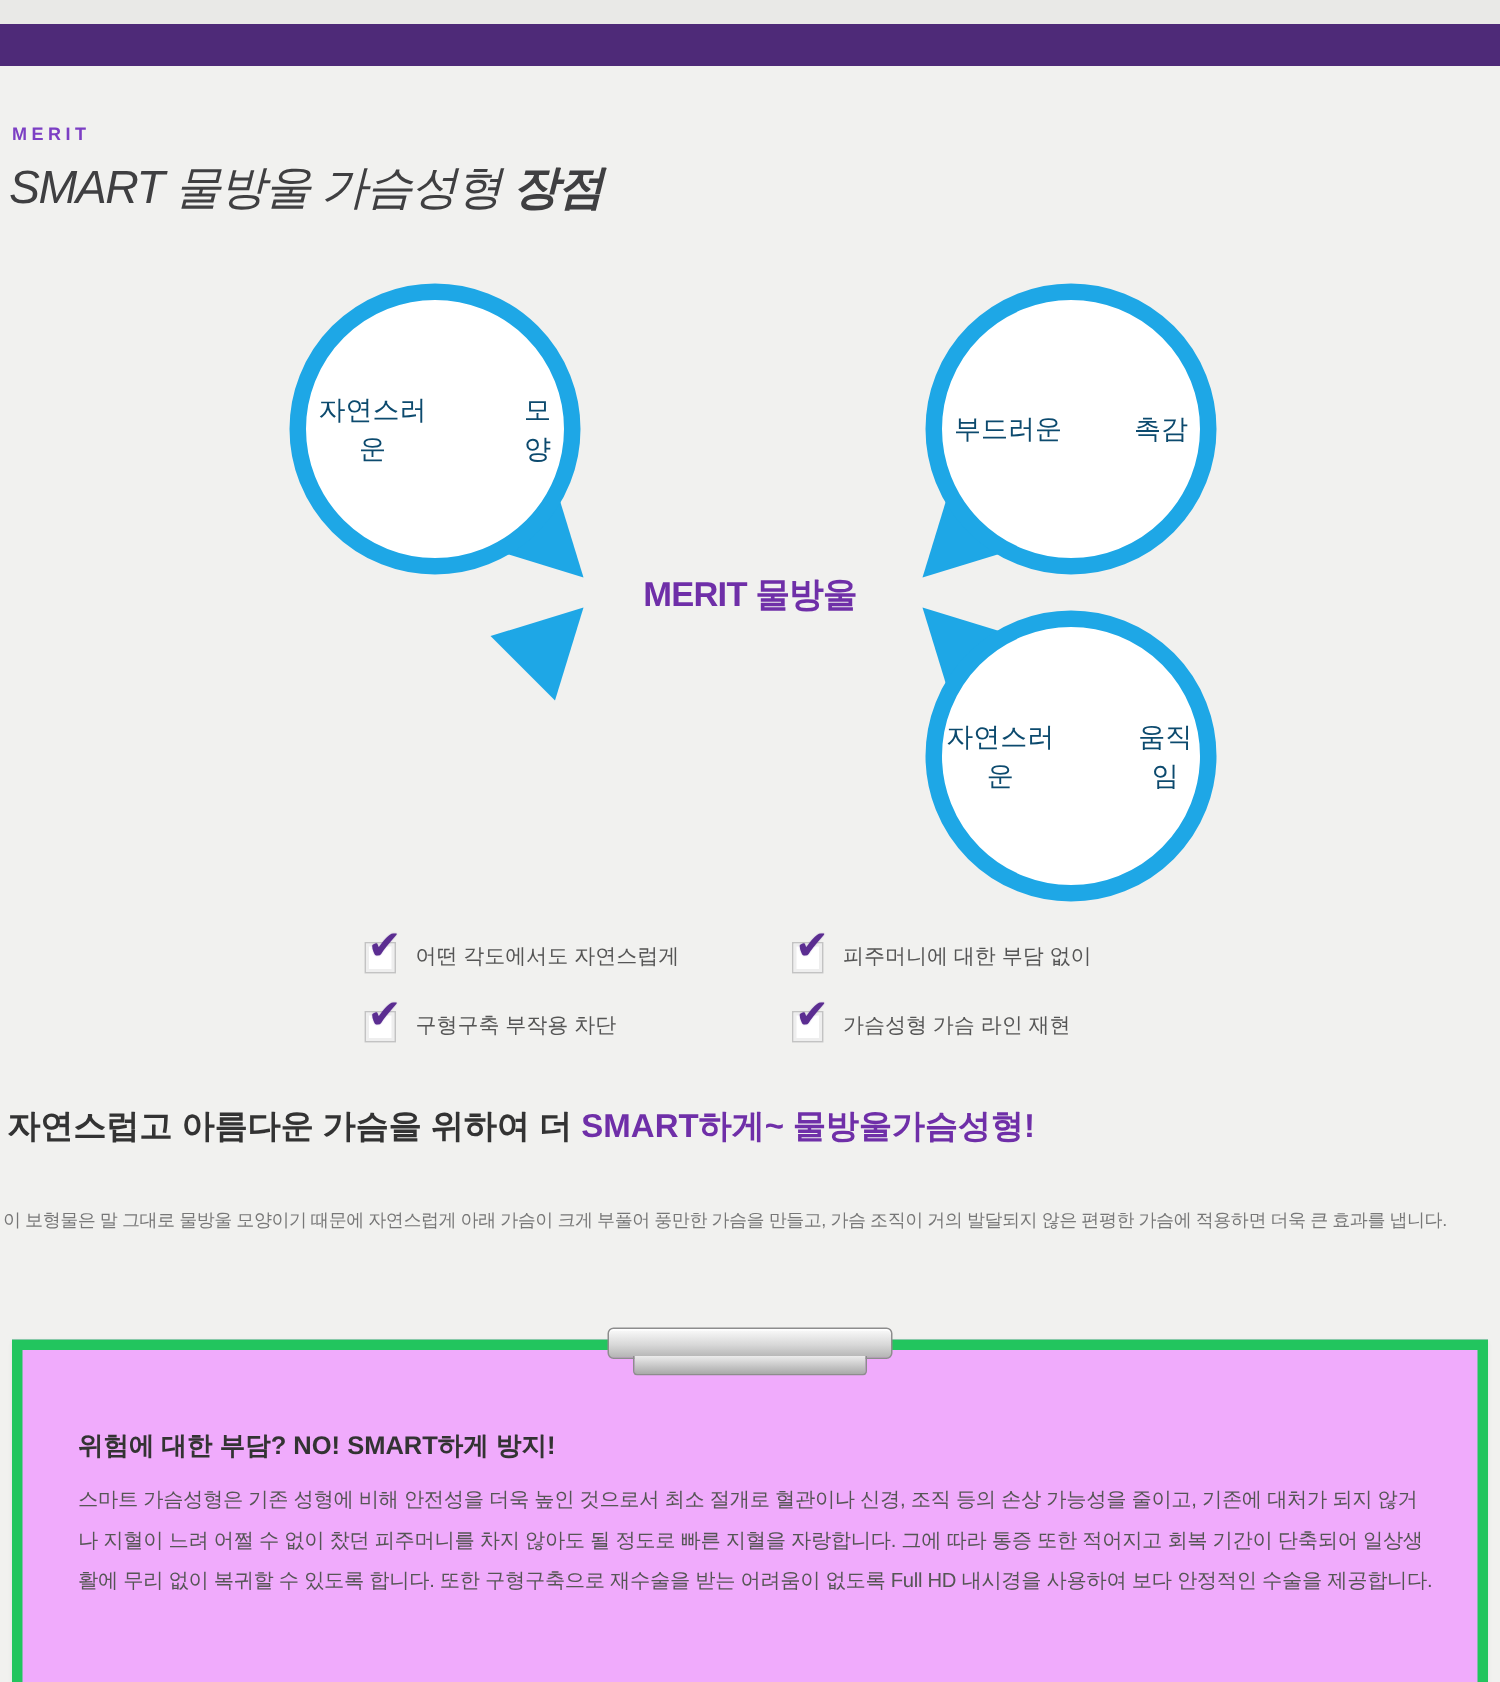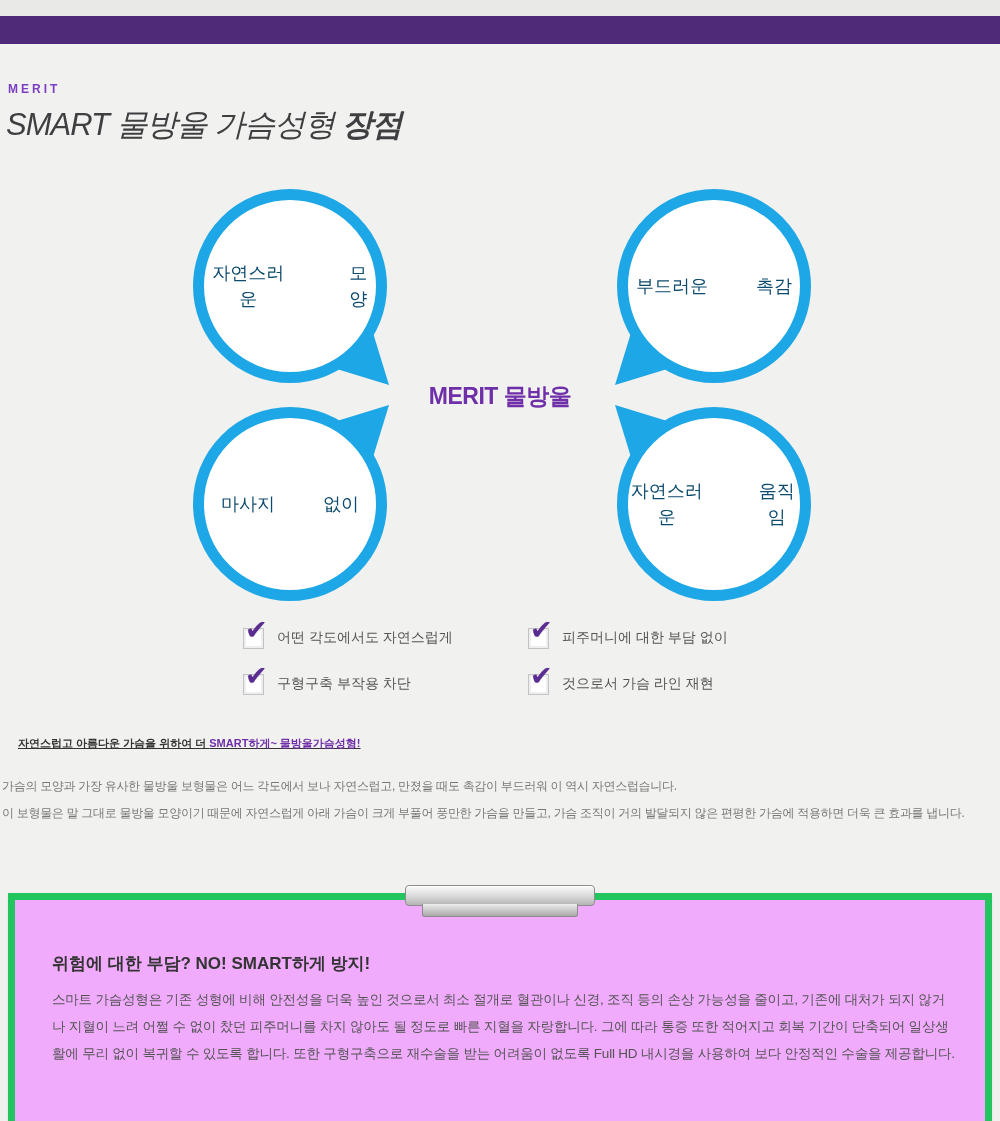--- a/index.html
+++ b/index.html
@@ -110,26 +110,25 @@
   .check-text {
     margin-left: 13px;
     font-size: 14px;
     color: #555555;
     white-space: nowrap;
   }
 
   
   .intro-heading {
     position: absolute;
-    left: 18px; top: 720px;
-    font-size: 11px;
+    left: 5px; top: 720px;
+    font-size: 22px;
     font-weight: bold;
     color: #333333;
     white-space: nowrap;
-    text-decoration: underline;
   }
   .intro-heading .purple { color: #6f2fa8; }
   .intro-para {
     position: absolute;
     left: 2px;
     font-size: 12px;
     letter-spacing: -0.3px;
     color: #777777;
     white-space: nowrap;
   }
@@ -212,24 +211,20 @@
     </svg>
 
     <div class="bubble b-tl">
       <span>자연스러운</span>
       <span>모양</span>
     </div>
     <div class="bubble b-tr">
       <span>부드러운</span>
       <span>촉감</span>
     </div>
-    <div class="bubble b-bl">
-      <span>마사지</span>
-      <span>없이</span>
-    </div>
     <div class="bubble b-br">
       <span>자연스러운</span>
       <span>움직임</span>
     </div>
 
     <div class="center-label">MERIT 물방울</div>
   </div>
 
   <div class="check-item ci1">
     <span class="checkbox">
@@ -246,26 +241,25 @@
   <div class="check-item ci3">
     <span class="checkbox">
         <span class="check">✔</span>
       </span>
     <span class="check-text">피주머니에 대한 부담 없이</span>
   </div>
   <div class="check-item ci4">
     <span class="checkbox">
         <span class="check">✔</span>
       </span>
-    <span class="check-text">것으로서 가슴 라인 재현</span>
+    <span class="check-text">가슴성형 가슴 라인 재현</span>
   </div>
 
   <h2 class="intro-heading"><span>자연스럽고 아름다운 가슴을 위하여 더 </span><span class="purple">SMART하게~ 물방울가슴성형!</span></h2>
 
-  <p class="intro-para p1">가슴의 모양과 가장 유사한 물방울 보형물은 어느 각도에서 보나 자연스럽고, 만졌을 때도 촉감이 부드러워 이 역시 자연스럽습니다.</p>
   <p class="intro-para p2">이 보형물은 말 그대로 물방울 모양이기 때문에 자연스럽게 아래 가슴이 크게 부풀어 풍만한 가슴을 만들고, 가슴 조직이 거의 발달되지 않은 편평한 가슴에 적용하면 더욱 큰 효과를 냅니다.</p>
 
   <div class="panel">
     <div class="clip">
       <div class="clip-top"></div>
       <div class="clip-bottom"></div>
     </div>
     <h3 class="panel-heading">위험에 대한 부담? NO! SMART하게 방지!</h3>
     <p class="panel-body">스마트 가슴성형은 기존 성형에 비해 안전성을 더욱 높인 것으로서 최소 절개로 혈관이나 신경, 조직 등의 손상 가능성을 줄이고, 기존에 대처가 되지 않거나 지혈이 느려 어쩔 수 없이 찼던 피주머니를 차지 않아도 될 정도로 빠른 지혈을 자랑합니다. 그에 따라 통증 또한 적어지고 회복 기간이 단축되어 일상생활에 무리 없이 복귀할 수 있도록 합니다. 또한 구형구축으로 재수술을 받는 어려움이 없도록 Full HD 내시경을 사용하여 보다 안정적인 수술을 제공합니다.</p>
   </div>

